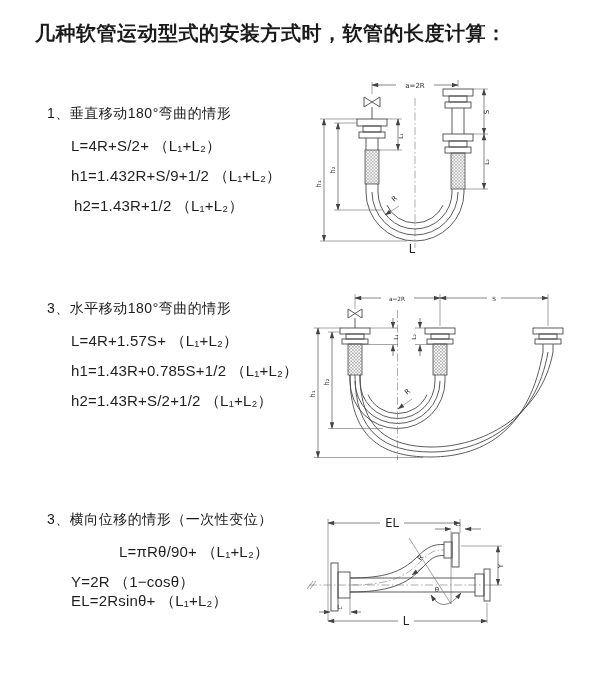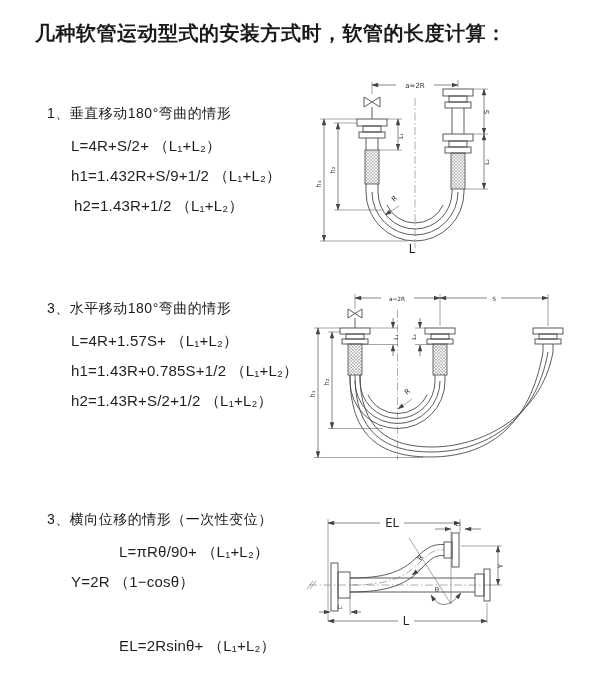--- a/index.html
+++ b/index.html
@@ -44,21 +44,21 @@
   <div class="abs formula" style="left:53px;top:197px;margin-left:21px;">h2=1.43R+1/2 （L₁+L₂）</div>
 
   <div class="abs heading" style="left:47px;top:300px;">3、水平移动180°弯曲的情形</div>
   <div class="abs formula" style="left:71px;top:332px;">L=4R+1.57S+ （L₁+L₂）</div>
   <div class="abs formula" style="left:71px;top:362px;">h1=1.43R+0.785S+1/2 （L₁+L₂）</div>
   <div class="abs formula" style="left:71px;top:392px;">h2=1.43R+S/2+1/2 （L₁+L₂）</div>
 
   <div class="abs heading" style="left:47px;top:511px;">3、横向位移的情形（一次性变位）</div>
   <div class="abs formula" style="left:71px;top:543px;margin-left:48px;">L=πRθ/90+ （L₁+L₂）</div>
   <div class="abs formula" style="left:71px;top:573px;">Y=2R （1−cosθ）</div>
-  <div class="abs formula" style="left:71px;top:637px;margin-left:48px;">EL=2Rsinθ+ （L₁+L₂）</div>
+  <div class="abs formula" style="left:71px;top:592px;">EL=2Rsinθ+ （L₁+L₂）</div>
 
   <svg class="abs" style="left:312px;top:72px;" width="212" height="192" viewBox="0 0 212 192">
 
     <g>
       <line class="thin" x1="60" y1="10" x2="60" y2="22"></line>
       <line class="thin" x1="146" y1="8" x2="146" y2="15"></line>
       <line class="dim" x1="60" y1="13" x2="146" y2="13" marker-start="url(#ar)" marker-end="url(#ar)"></line>
       <rect class="gap" x="84" y="8" width="38" height="10"></rect>
       <text class="lbl" x="103" y="16" text-anchor="middle">a=2R</text>
     </g>

